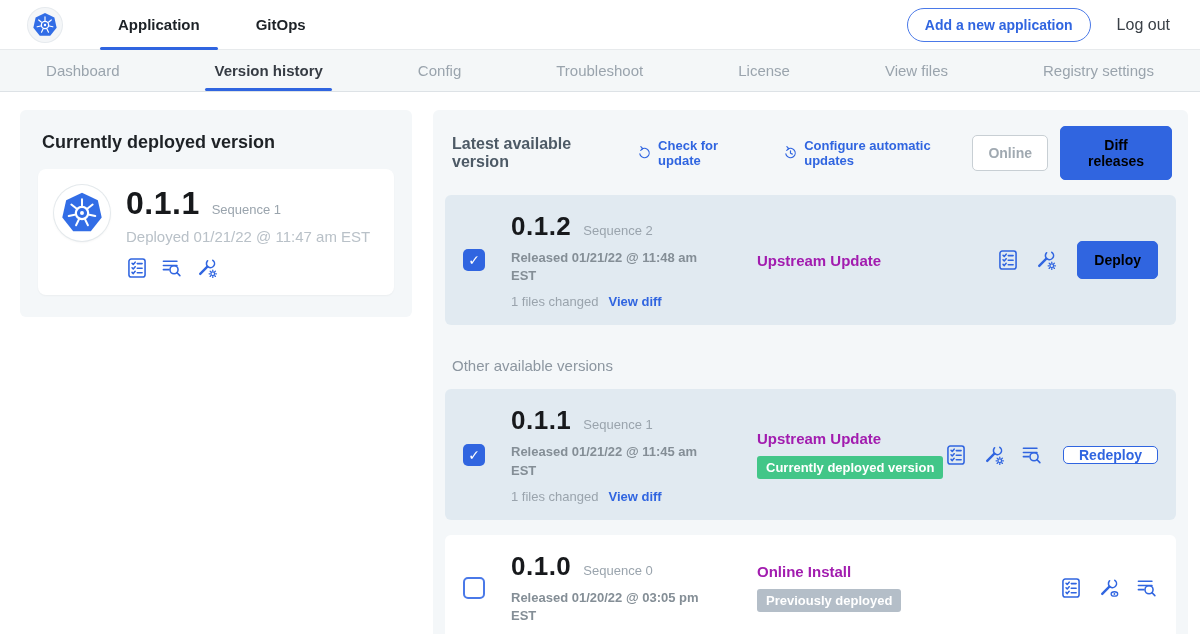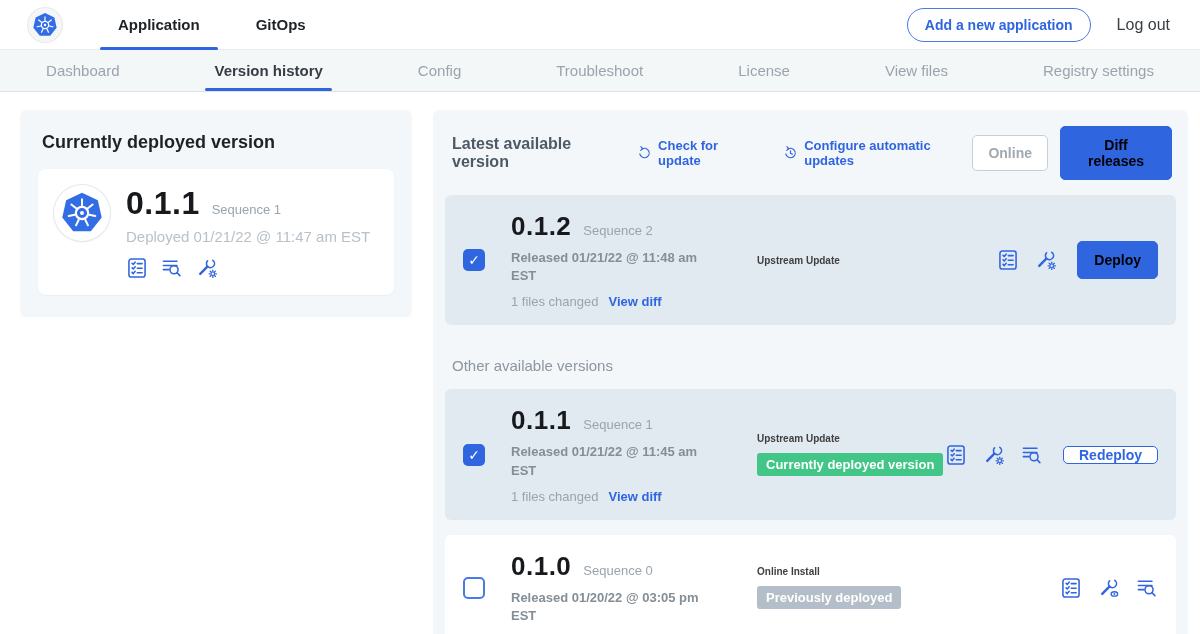--- a/index.html
+++ b/index.html
@@ -77,21 +77,21 @@
     display:flex; align-items:center; justify-content:center; }
   .checkbox.unchecked { background:#fff; border:2px solid #4a79e8; }
   .v-info { width:218px; flex:0 0 auto; }
   .v-info .ver-big2 { font-size:26px; font-weight:800; color:#17191c; letter-spacing:.5px; }
   .released { font-size:13px; font-weight:bold; color:#848e96; line-height:1.4;
     margin-top:7px; max-width:210px; }
   .files-line { display:flex; gap:10px; margin-top:9px; font-size:13px; }
   .files-changed { color:#9aa4ad; }
   .view-diff { color:#3065e0; font-weight:bold; cursor:pointer; }
   .v-source { flex:1; padding-left:28px; }
-  .source-label { font-size:10px; font-weight:bold; color:#404040; }
+  .source-label { font-size:15px; font-weight:bold; color:#a21caf; }
   .badge { display:inline-block; margin-top:9px; padding:4px 9px; border-radius:3px;
     color:#fff; font-size:13px; font-weight:bold; }
   .badge.green { background:#42c688; }
   .badge.gray { background:#b4bec8; }
   .v-actions { display:flex; align-items:center; gap:16px; }
   .v-actions .btn { margin-left:4px; }
 
   .other-label { font-size:15px; color:#8c96a0; margin:32px 0 6px 7px; }
 </style>
 </head>

